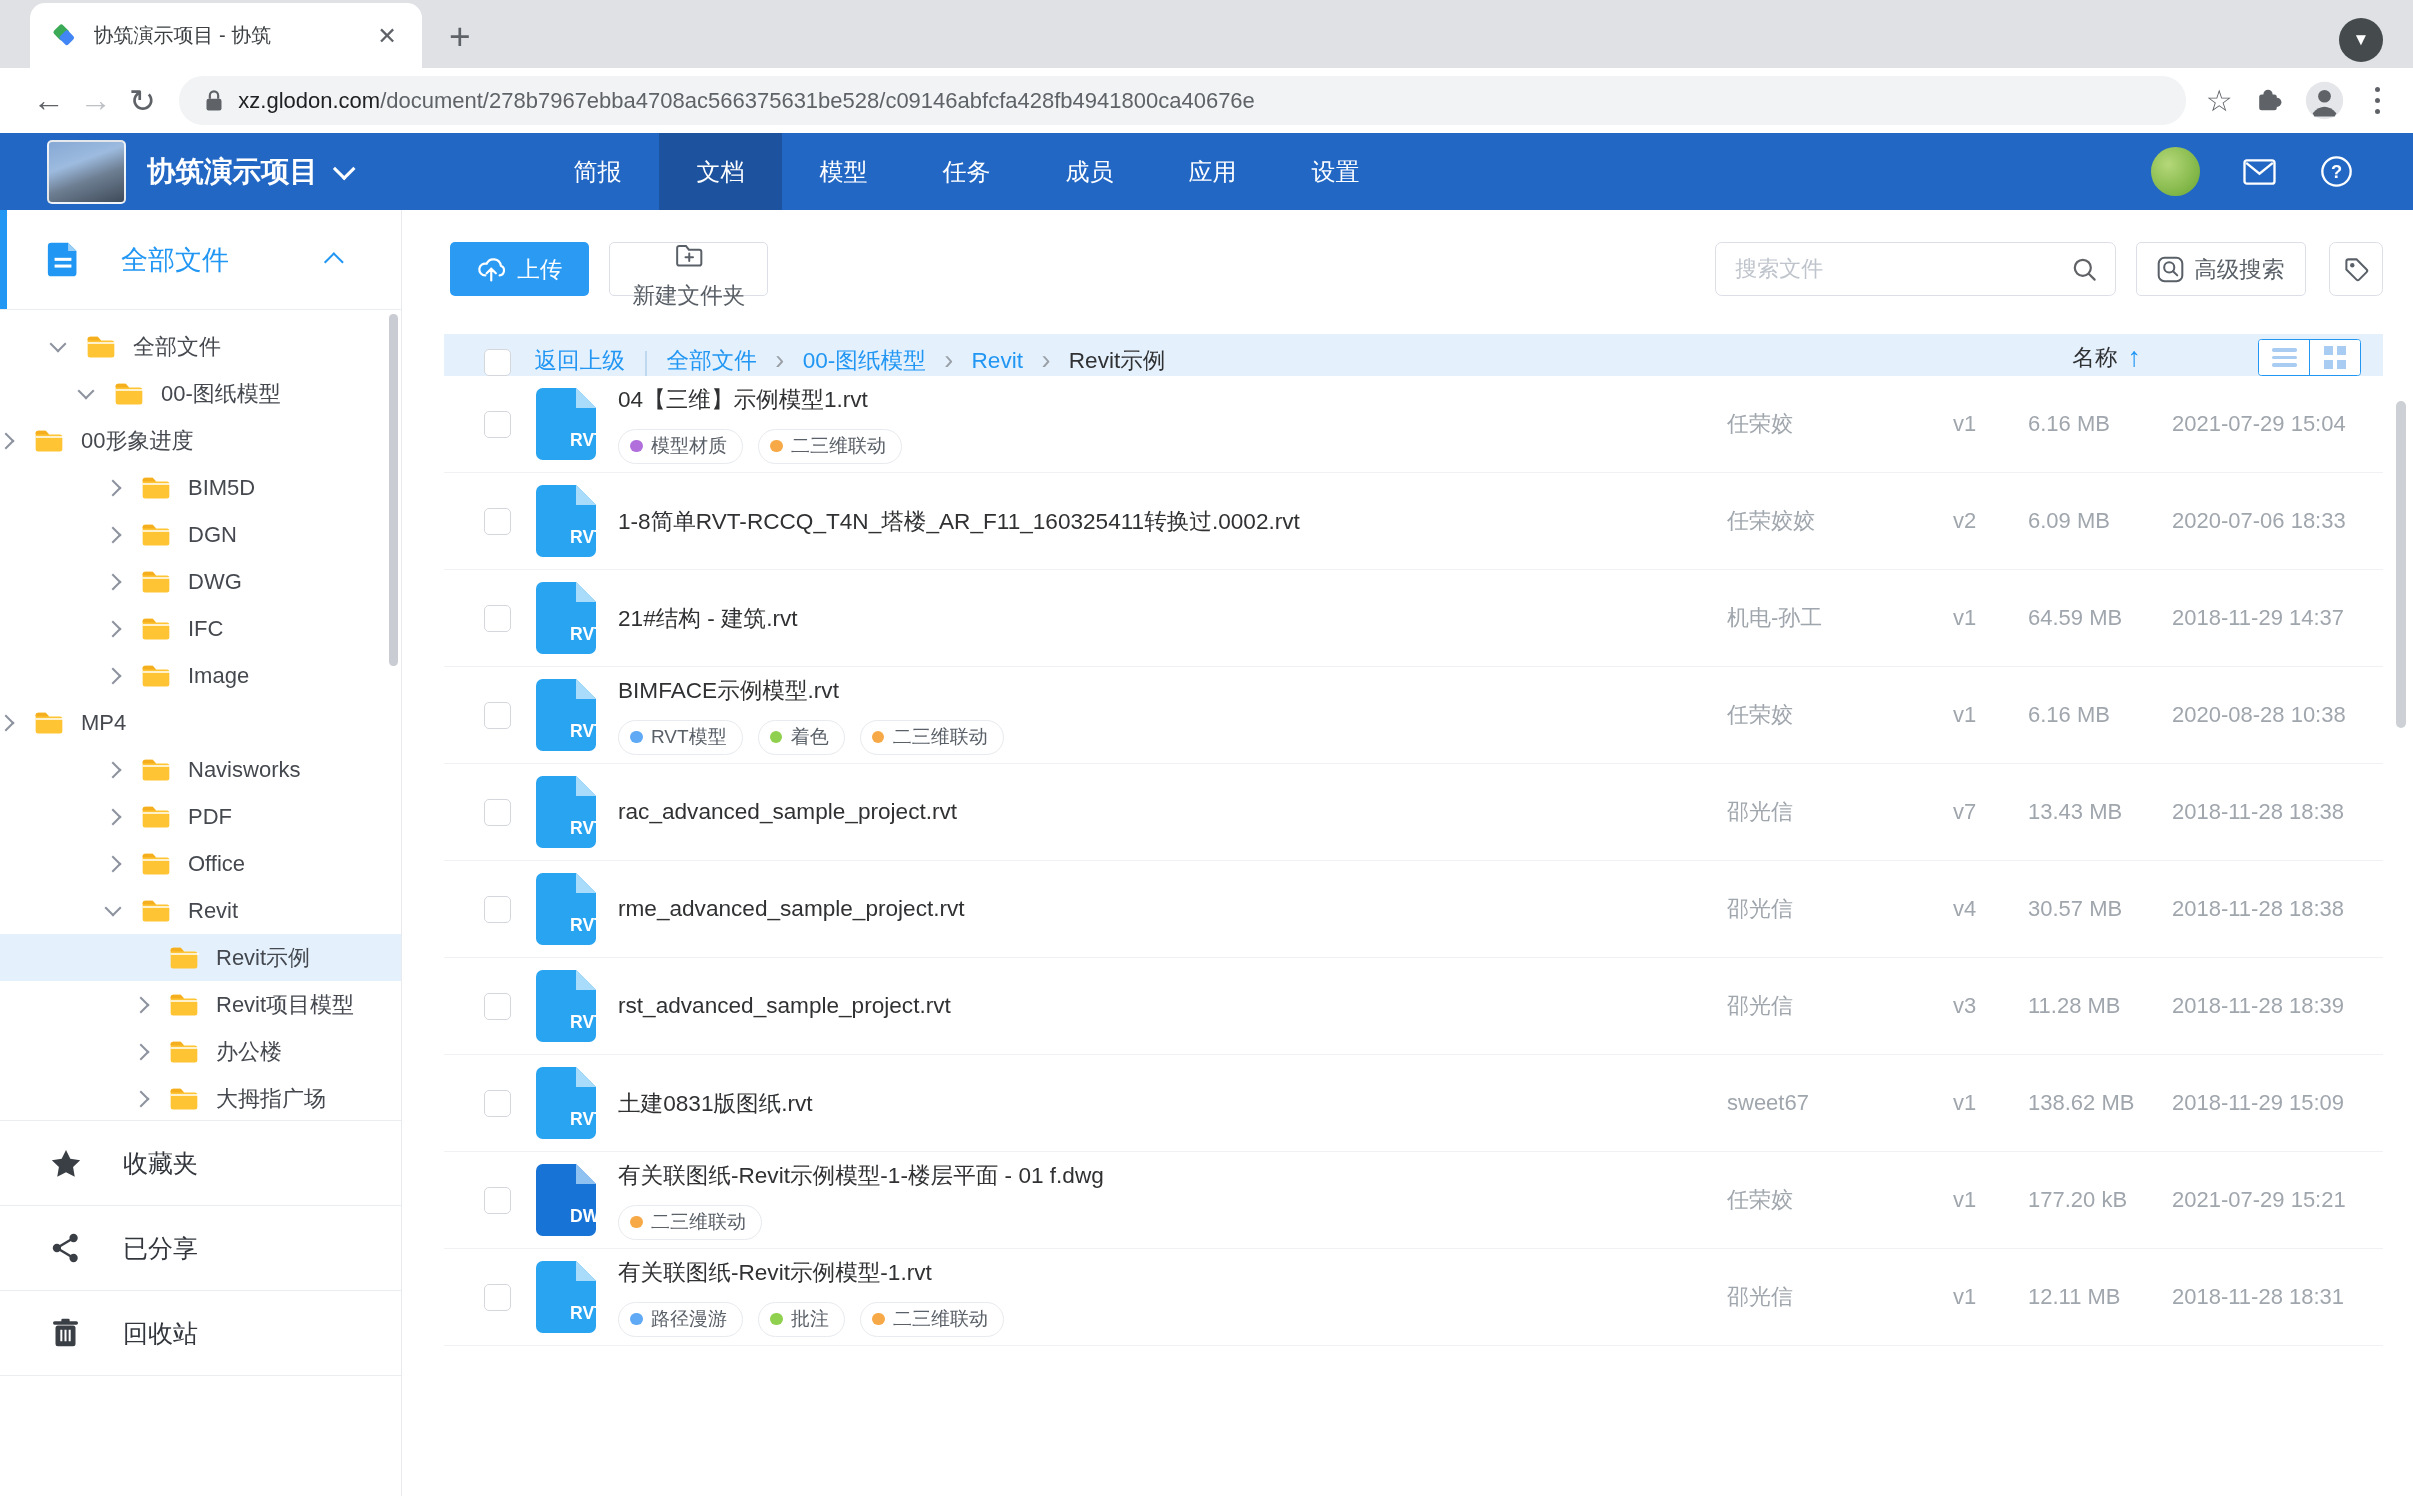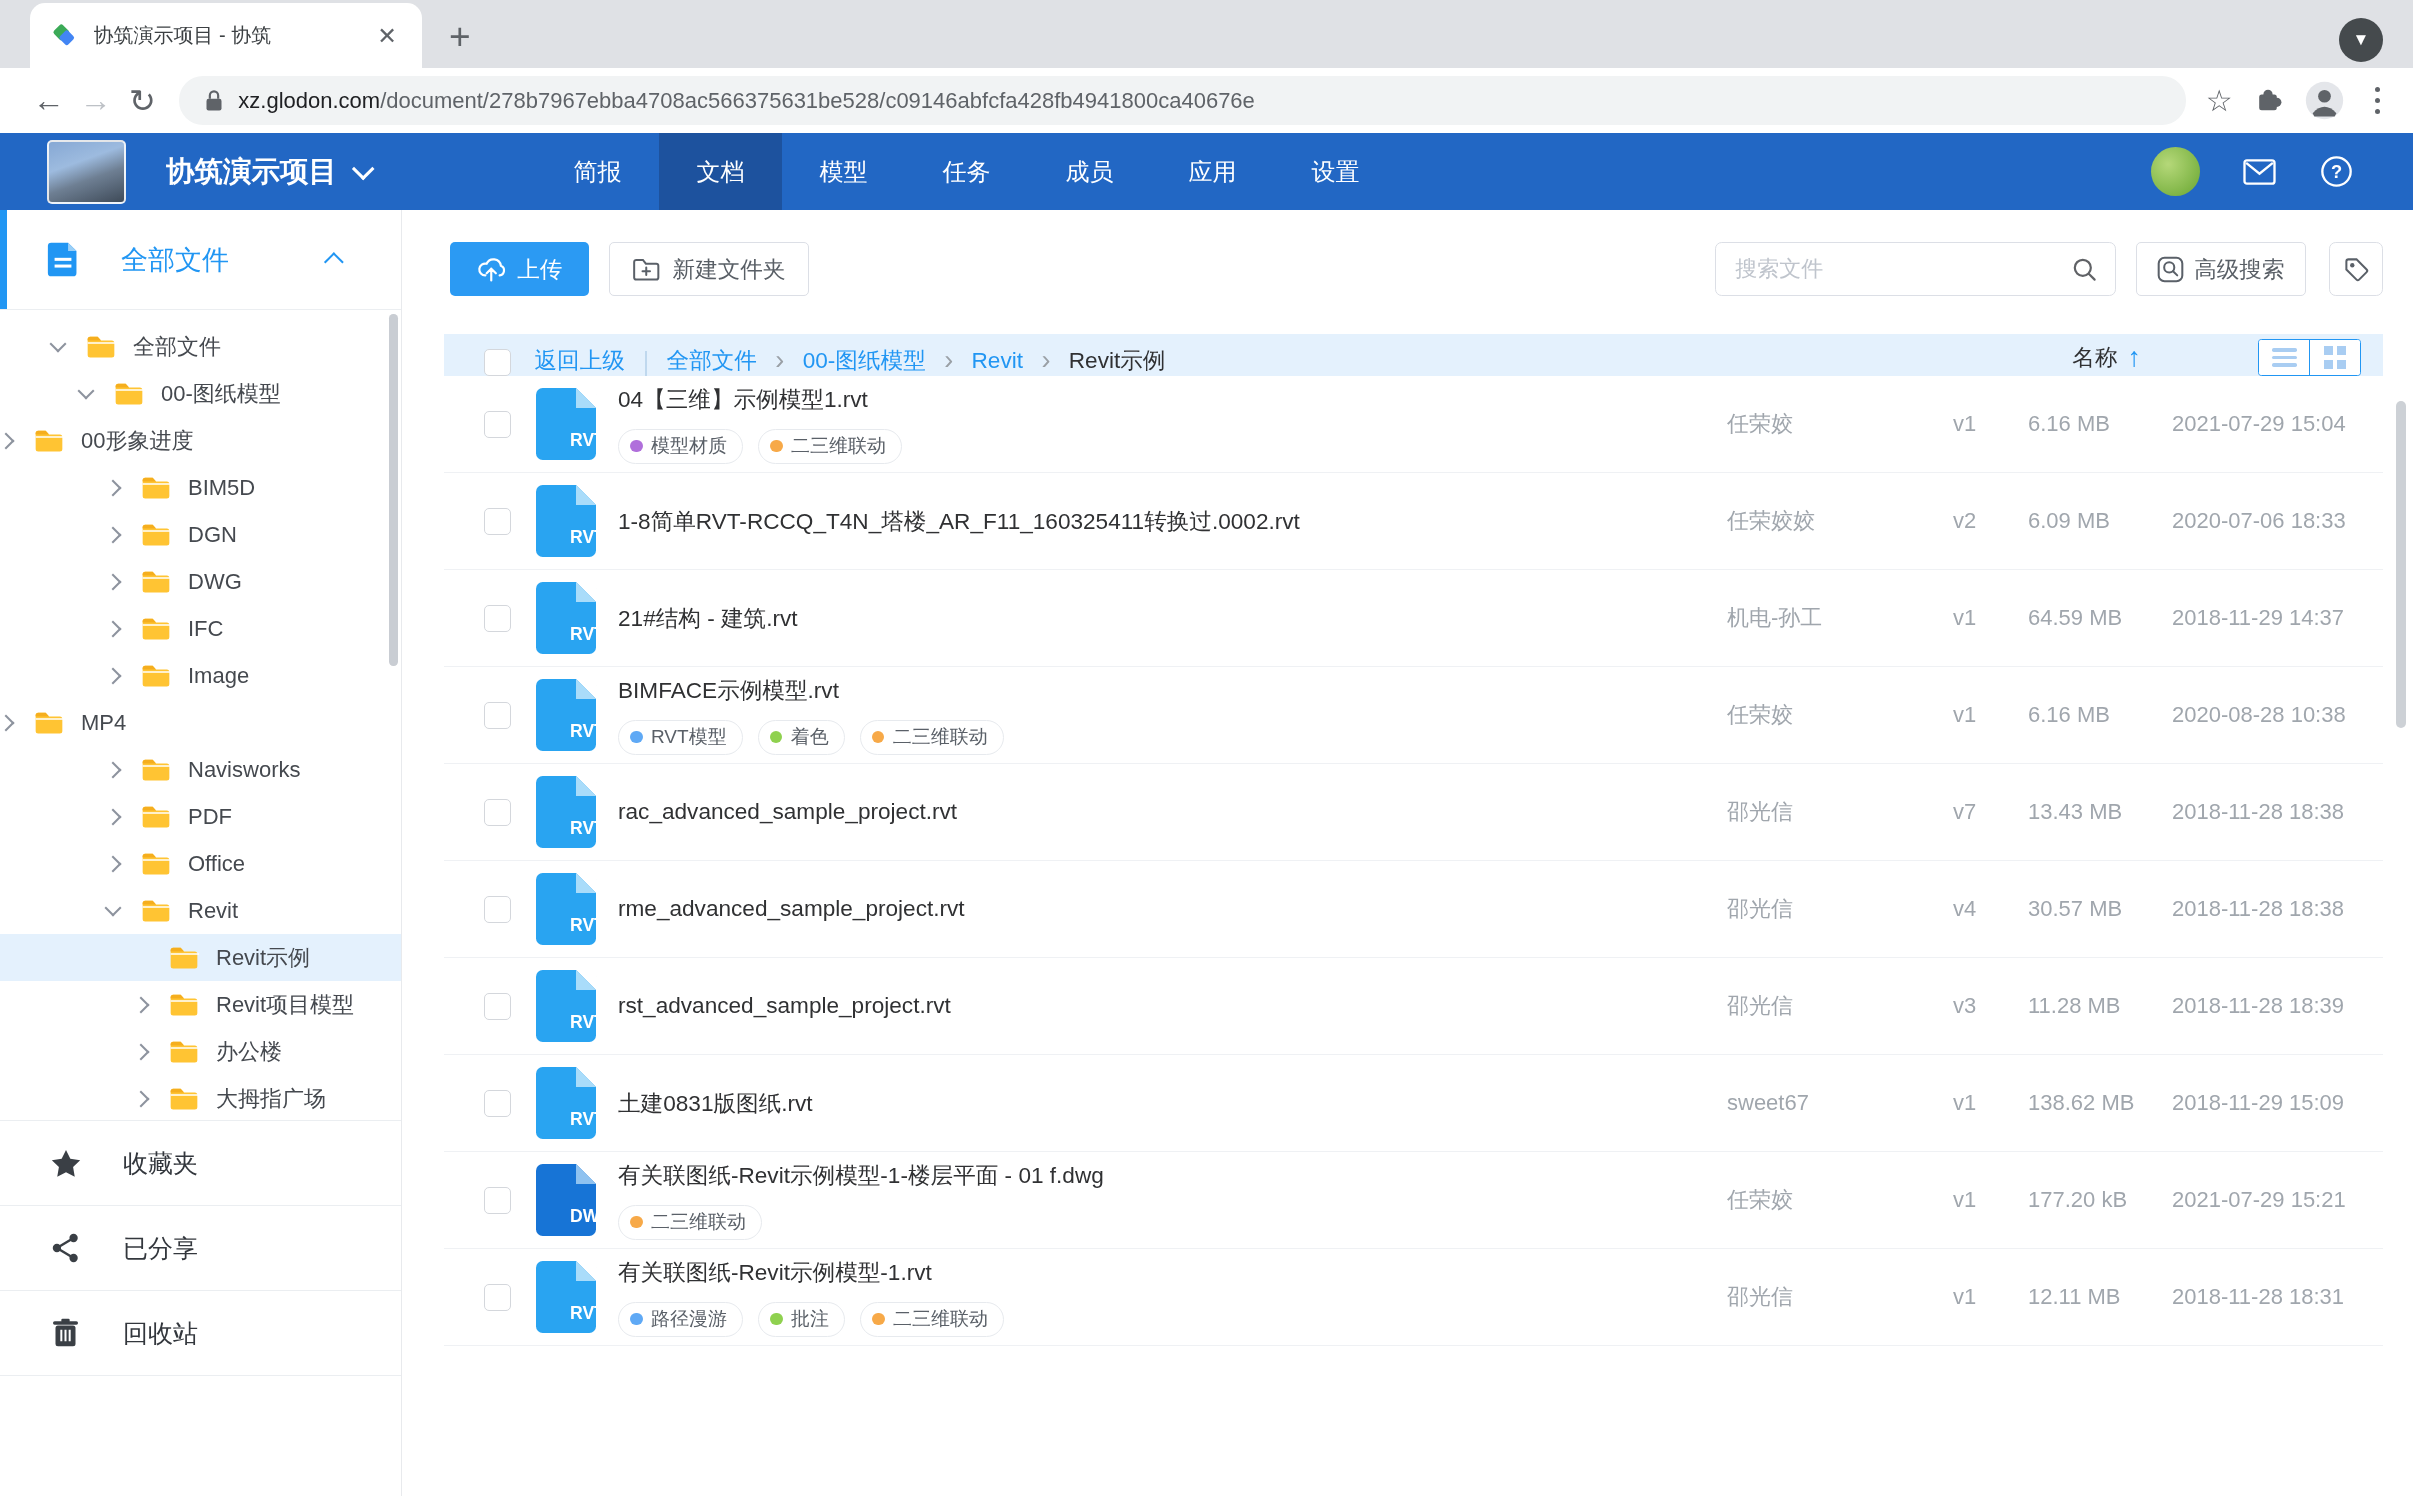--- a/index.html
+++ b/index.html
@@ -21,21 +21,21 @@
   .url-path{color:#5F6368;}
   .chrome-right{display:flex;align-items:center;gap:22px;margin-left:6.7px;}
   .star-ico{font-size:30px;color:#5F6368;}
   .dots{display:flex;flex-direction:column;gap:5.9px;padding:0 8.4px;}
   .dots i{width:5px;height:5px;border-radius:50%;background:#5F6368;}
 
   
   .appheader{height:77px;background:#2267C4;display:flex;align-items:center;position:relative;color:#fff;}
   .proj-thumb{width:79px;height:64px;margin-left:47px;border:2.5px solid rgba(255,255,255,.85);border-radius:5px;box-sizing:border-box;flex:none;
     background:linear-gradient(160deg,#86A8D4 0%,#9DBBDF 35%,#6E7F93 60%,#3E4A58 100%);}
-  .proj-name{margin-left:40px;font-size:28.5px;font-weight:bold;white-space:nowrap;}
+  .proj-name{margin-left:21px;font-size:28.5px;font-weight:bold;white-space:nowrap;}
   .caret-down{width:13.4px;height:13.4px;border-right:3.4px solid #fff;border-bottom:3.4px solid #fff;transform:rotate(45deg);margin:-5px 0 0 18.4px;flex:none;}
   .topnav{position:absolute;left:536px;top:0;height:100%;display:flex;}
   .nav-item{width:123px;height:100%;display:flex;align-items:center;justify-content:center;font-size:24px;}
   .nav-item.active{background:#1D529E;}
   .hdr-right{position:absolute;right:59px;height:100%;display:flex;align-items:center;gap:42px;}
   .avatar{width:49px;height:49px;border-radius:50%;background:radial-gradient(circle at 35% 35%,#B5D879,#7FB546 70%,#6AA238);flex:none;}
 
   
   .bodywrap{display:flex;height:1286px;}
   .sidebar{width:402px;flex:none;border-right:1.7px solid #E8EAED;box-sizing:border-box;position:relative;background:#fff;}
@@ -58,21 +58,21 @@
   .sc-ico{width:37px;display:flex;justify-content:center;flex:none;}
   .sc-label{margin-left:39px;font-size:25px;color:#33373D;}
   .side-scroll{position:absolute;right:3.4px;top:104px;width:8.4px;height:352px;background:#C9CDD3;border-radius:4.2px;}
 
   
   .main{flex:1;min-width:0;position:relative;background:#fff;}
   .toolbar{display:flex;align-items:center;margin:32px 30px 0 42px;padding-left:6px;}
   .btn{height:54px;border-radius:5px;display:flex;align-items:center;box-sizing:border-box;font-size:22.6px;}
   .btn-upload{background:#2B9AF3;color:#fff;padding:0 27px;gap:11.7px;}
   .btn-ghost{background:#fff;border:1.7px solid #DCDFE6;color:#595F66;}
-  .btn-newfolder{margin-left:20px;padding:0 22px;gap:11.7px;}
+  .btn-newfolder{margin-left:20px;padding:0 22px;gap:11.7px;flex-direction:column;}
   .spacer{flex:1;}
   .search{width:401px;height:54px;border:1.7px solid #DCDFE6;border-radius:6.7px;display:flex;align-items:center;padding:0 17px;box-sizing:border-box;}
   .search input{border:none;outline:none;flex:1;font-size:22px;color:#303133;font-family:inherit;min-width:0;background:transparent;}
   .search input::placeholder{color:#BFC4CC;}
   .btn-adv{margin-left:20px;padding:0 20px;gap:10px;}
   .btn-tagico{width:54px;margin-left:23.5px;justify-content:center;border-radius:6.7px;}
 
   .crumbbar{height:42px;background:#E4F1FD;margin:38px 30px 0 42px;display:flex;align-items:flex-end;padding:0 22px 0 40px;}
   .cb{width:27px;height:27px;border:1.7px solid #D4D7DC;border-radius:5px;background:#fff;flex:none;box-sizing:border-box;}
   .crumb-back{color:#2196F3;font-size:22.6px;margin-left:23.5px;white-space:nowrap;}

